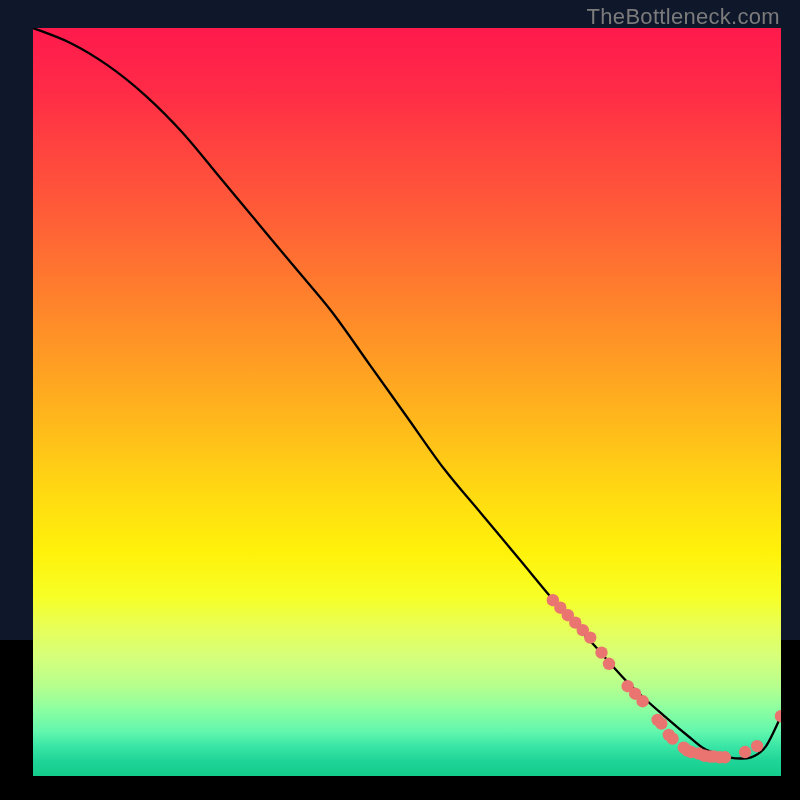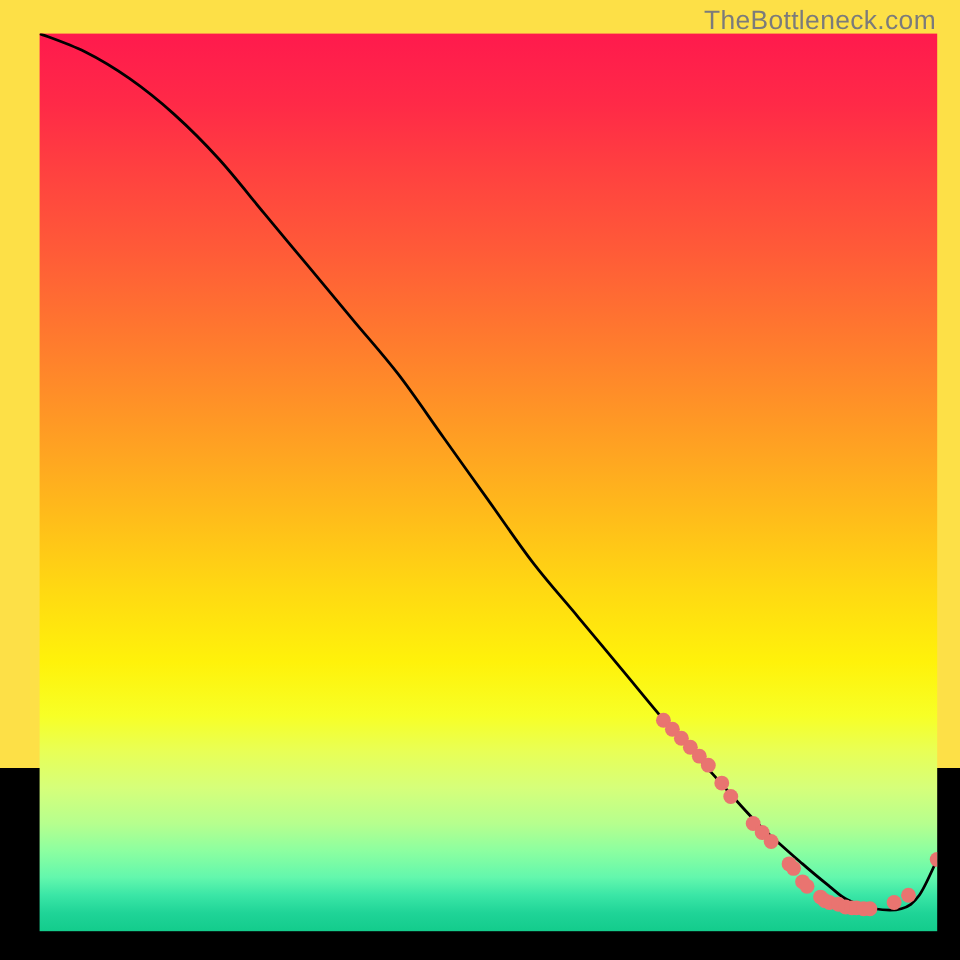--- a/index.html
+++ b/index.html
@@ -8,21 +8,21 @@
     width: 800px;
     height: 800px;
     background: #000;
     overflow: hidden;
     font-family: Arial, Helvetica, sans-serif;
   }
   .stage {
     position: relative;
     width: 800px;
     height: 640px;
-    background: #fde047;
+    background: #0f172a;
   }
   .plot {
     position: absolute;
     left: 33px;
     top: 28px;
     width: 748px;
     height: 748px;
     
     background: linear-gradient(
       to bottom,

